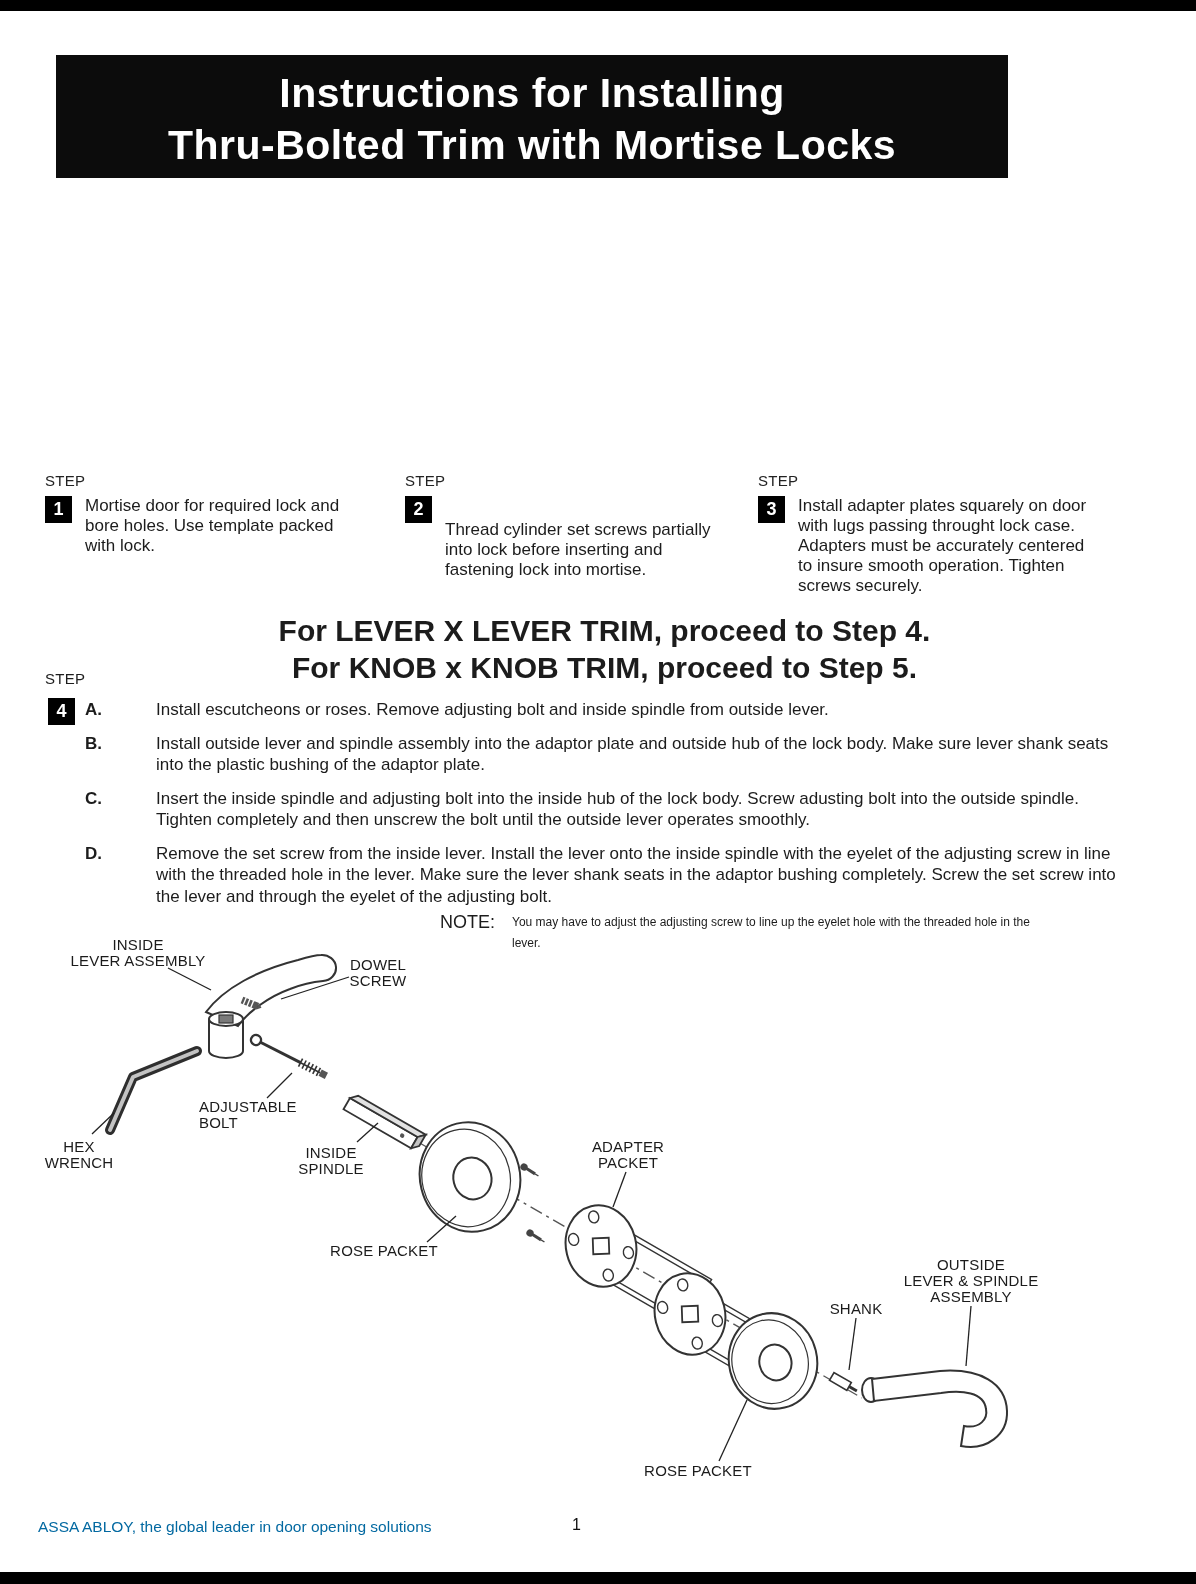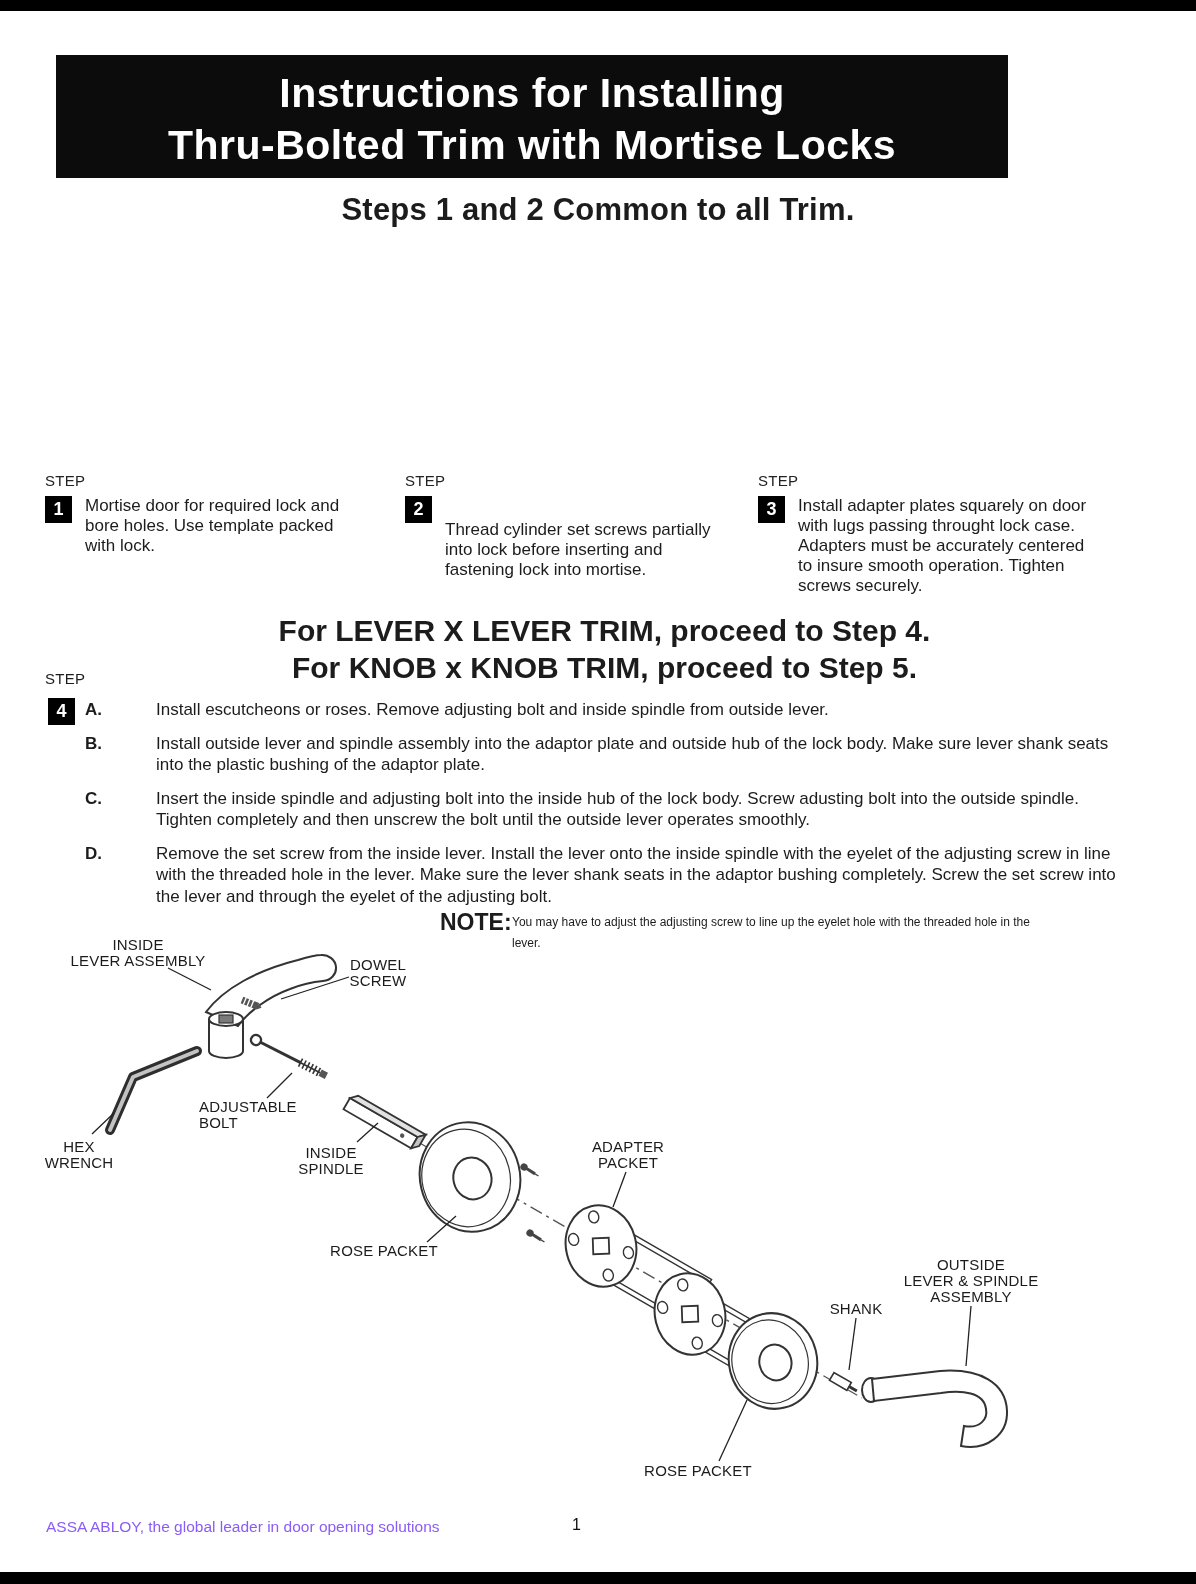--- a/index.html
+++ b/index.html
@@ -53,43 +53,42 @@
     position:absolute; left:48px; top:698px;
     width:27px; height:27px; background:#000; color:#fff;
     font-weight:bold; font-size:18px; display:flex; align-items:center; justify-content:center;
   }
   .step4-items { position:absolute; left:85px; top:699px; width:1048px; }
   .step4-item { display:flex; margin-bottom:12px; }
   .step4-item .letter { font-weight:bold; font-size:17px; flex:0 0 30px; line-height:21.5px; }
   .step4-item .text { font-size:17px; line-height:21.5px;margin-left:41px; }
 
   .note { position:absolute; left:440px; top:912px; display:flex; }
-  .note-label { font-weight:bold; font-size:23px; flex:0 0 72px; line-height:21px; }
+  .note-label { font-weight:normal; font-size:18px; flex:0 0 72px; line-height:21px; }
   .note-text { font-size:12px; line-height:21px; width:528px; }
 
   .diagram { position:absolute; left:0; top:920px; }
   .diagram text { text-anchor:middle; font-size:15px; fill:#1b1b1b; letter-spacing:0.2px; }
   .diagram text.anchor-start { text-anchor:start; }
 
-  .footer-company { position:absolute; left:38px; top:1518px; font-size:15.5px; color:#8b5cf6;margin-left:8px; }
+  .footer-company { position:absolute; left:38px; top:1518px; font-size:15.5px; color:#0369a1; }
   .footer-page { position:absolute; left:572px; top:1516px; font-size:16px; color:#111; }
 </style>
 </head>
 <body>
 
 <div class="page">
 
   <div class="edge-bar edge-top"></div>
 
   <div class="banner">
     <div>Instructions for Installing</div>
     <div>Thru-Bolted Trim with Mortise Locks</div>
   </div>
 
-  <div class="subtitle">Steps 1 and 2 Common to all Trim.</div>
 
   <div class="steps-row">
     <div class="step-col-1">
       <div class="step-label">STEP</div>
       <div class="step-body">
         <div class="step-num">1</div>
         <div class="step-text w272">Mortise door for required lock and bore holes. Use template packed with lock.</div>
       </div>
     </div>
     <div class="step-col-2">

